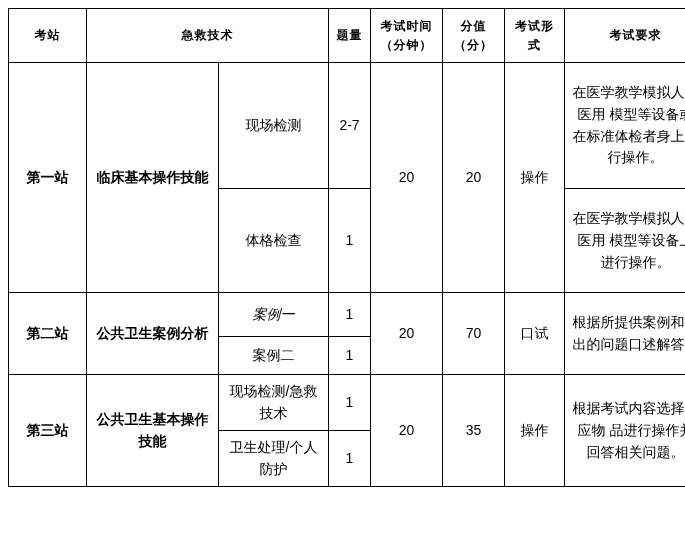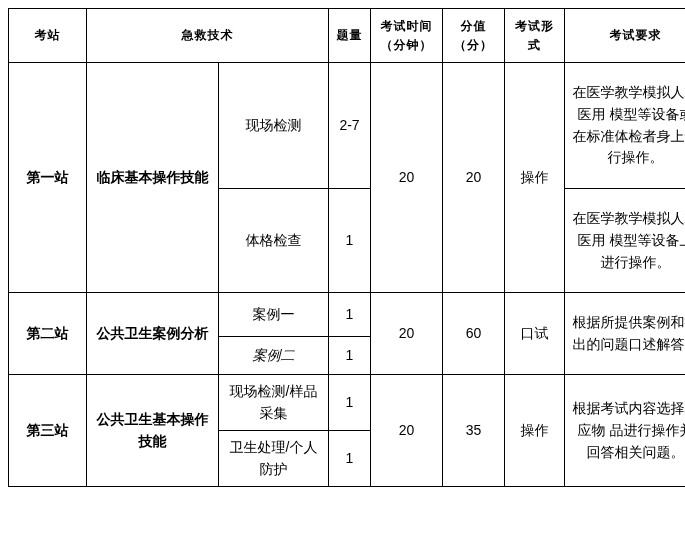--- a/index.html
+++ b/index.html
@@ -114,35 +114,35 @@
         <td class="cell-req">在医学教学模拟人或医用 模型等设备或在标准体检者身上进行操作。</td>
       </tr>
       <tr>
         <td style="height:104px;">体格检查</td>
         <td>1</td>
         <td class="cell-req">在医学教学模拟人或医用 模型等设备上进行操作。</td>
       </tr>
       <tr>
         <td rowspan="2" class="cell-block">第二站</td>
         <td rowspan="2" class="cell-block">公共卫生案例分析</td>
-        <td style="height:44px;">案例一</td>
+        <td style="height:44px;font-style:italic;">案例一</td>
         <td>1</td>
         <td rowspan="2">20</td>
-        <td rowspan="2">60</td>
+        <td rowspan="2">70</td>
         <td rowspan="2">口试</td>
         <td rowspan="2" class="cell-req">根据所提供案例和提出的问题口述解答。</td>
       </tr>
       <tr>
-        <td style="height:38px;font-style:italic;">案例二</td>
+        <td style="height:38px;">案例二</td>
         <td>1</td>
       </tr>
       <tr>
         <td rowspan="2" class="cell-block">第三站</td>
         <td rowspan="2" class="cell-block">公共卫生基本操作技能</td>
-        <td style="height:56px;">现场检测/样品采集</td>
+        <td style="height:56px;">现场检测/急救技术</td>
         <td>1</td>
         <td rowspan="2">20</td>
         <td rowspan="2">35</td>
         <td rowspan="2">操作</td>
         <td rowspan="2" class="cell-req">根据考试内容选择相应物 品进行操作并回答相关问题。</td>
       </tr>
       <tr>
         <td style="height:56px;">卫生处理/个人防护</td>
         <td>1</td>
       </tr>

